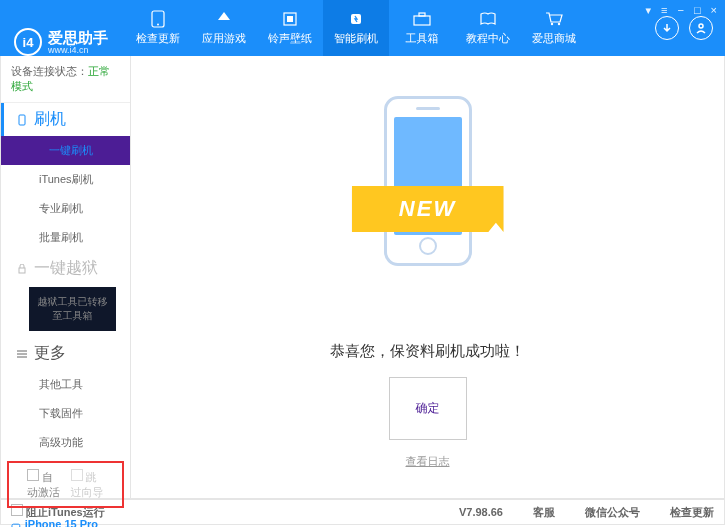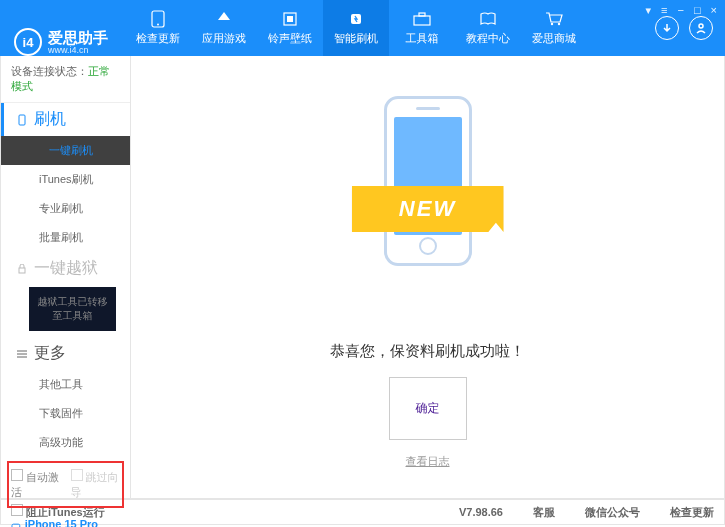--- a/index.html
+++ b/index.html
@@ -23,25 +23,25 @@
 .circ-btn svg { fill: none; stroke: #fff; stroke-width: 1.5; }
 
 .body-area { display: flex; height: 443px; border: 1px solid #e5e5e5; border-top: none; }
 .sidebar { width: 130px; border-right: 1px solid #e5e5e5; display: flex; flex-direction: column; position: relative; }
 .status-bar { padding: 8px 10px; font-size: 11px; color: #666; border-bottom: 1px solid #eee; }
 .status-ok { color: #2aa636; }
 .side-header { display: flex; align-items: center; padding: 6px 14px; font-size: 16px; color: #555; cursor: pointer; }
 .side-header.active-header { border-left: 3px solid #1b8efa; color: #1b8efa; padding-left: 11px; }
 .side-header-icon { width: 14px; height: 14px; margin-right: 5px; display: inline-flex; align-items: center; justify-content: center; }
 .side-item { padding: 7px 10px 7px 38px; font-size: 11px; color: #666; cursor: pointer; }
-.side-item.selected { background: #404040; color: #1b8efa; padding-left: 48px; }
+.side-item.selected { background: #4c1d95; color: #1b8efa; padding-left: 48px; }
 .side-note { margin: 2px 14px 6px 28px; padding: 8px 6px; background: #0f172a; font-size: 10px; color: #888; text-align: center; line-height: 1.4; }
 .side-header.locked { color: #bbb; }
 
-.red-box { border: 2px solid #e33; margin: 4px 6px; padding: 6px 2px; }
+.red-box { border: 2px solid #e33; margin: 4px 6px; padding: 6px 18px; }
 .cb-row { display: flex; align-items: center; gap: 10px; font-size: 11px; color: #888; }
 .cb { width: 12px; height: 12px; border: 1px solid #bbb; display: inline-block; }
 .device-info { padding: 6px 10px; font-size: 11px; }
 .device-name { color: #1b8efa; font-weight: bold; display: flex; align-items: center; gap: 4px; }
 .device-badge { display: inline-block; border: 1px solid #888; padding: 0 4px; font-size: 13px; color: #555; margin-top: 19px; }
 .device-sub { color: #aaa; font-size: 10px; margin-top: 2px; }
 
 .main { flex: 1; position: relative; display: flex; flex-direction: column; align-items: center; padding-top: 40px; }
 .phone-illus { width: 140px; height: 220px; position: relative; }
 .phone-body { position: absolute; left: 26px; top: 0; width: 88px; height: 170px; background: #fff; border: 3px solid #c4d7ee; border-radius: 14px; }

